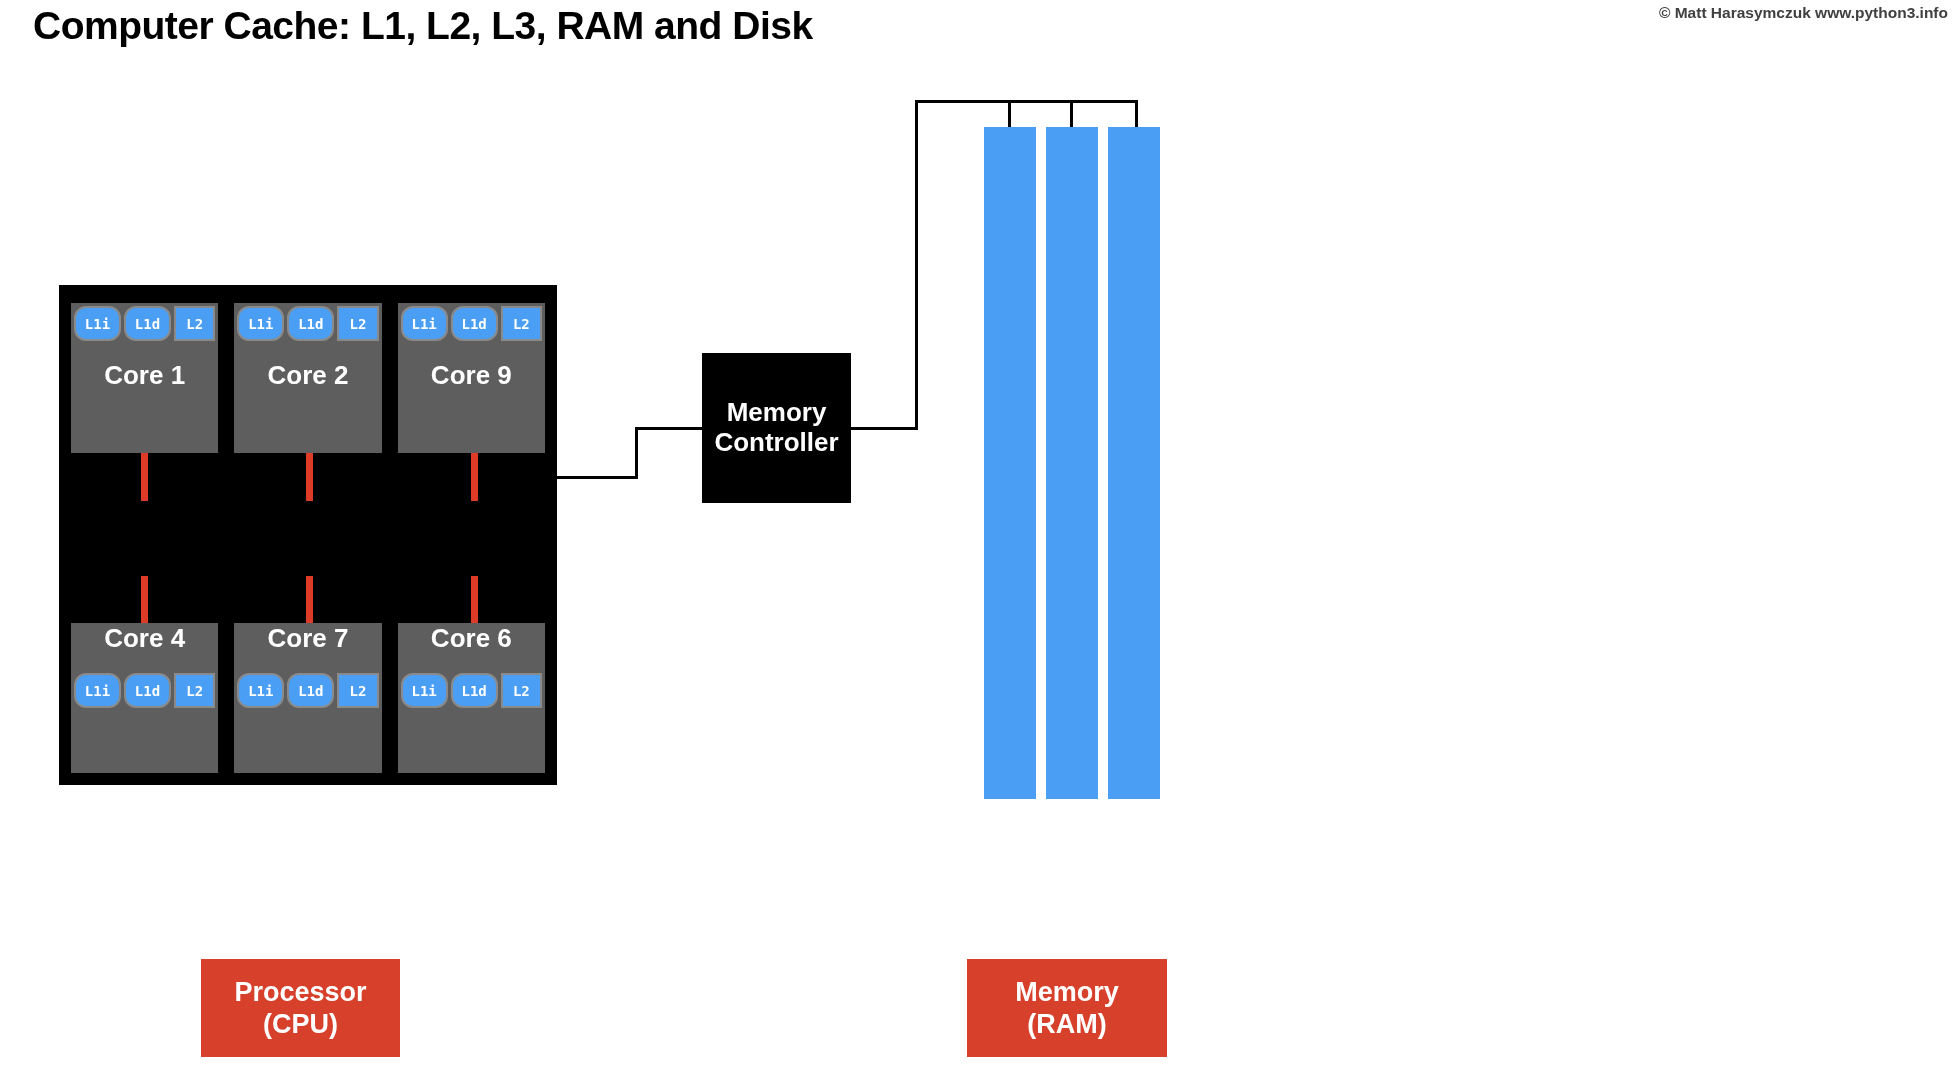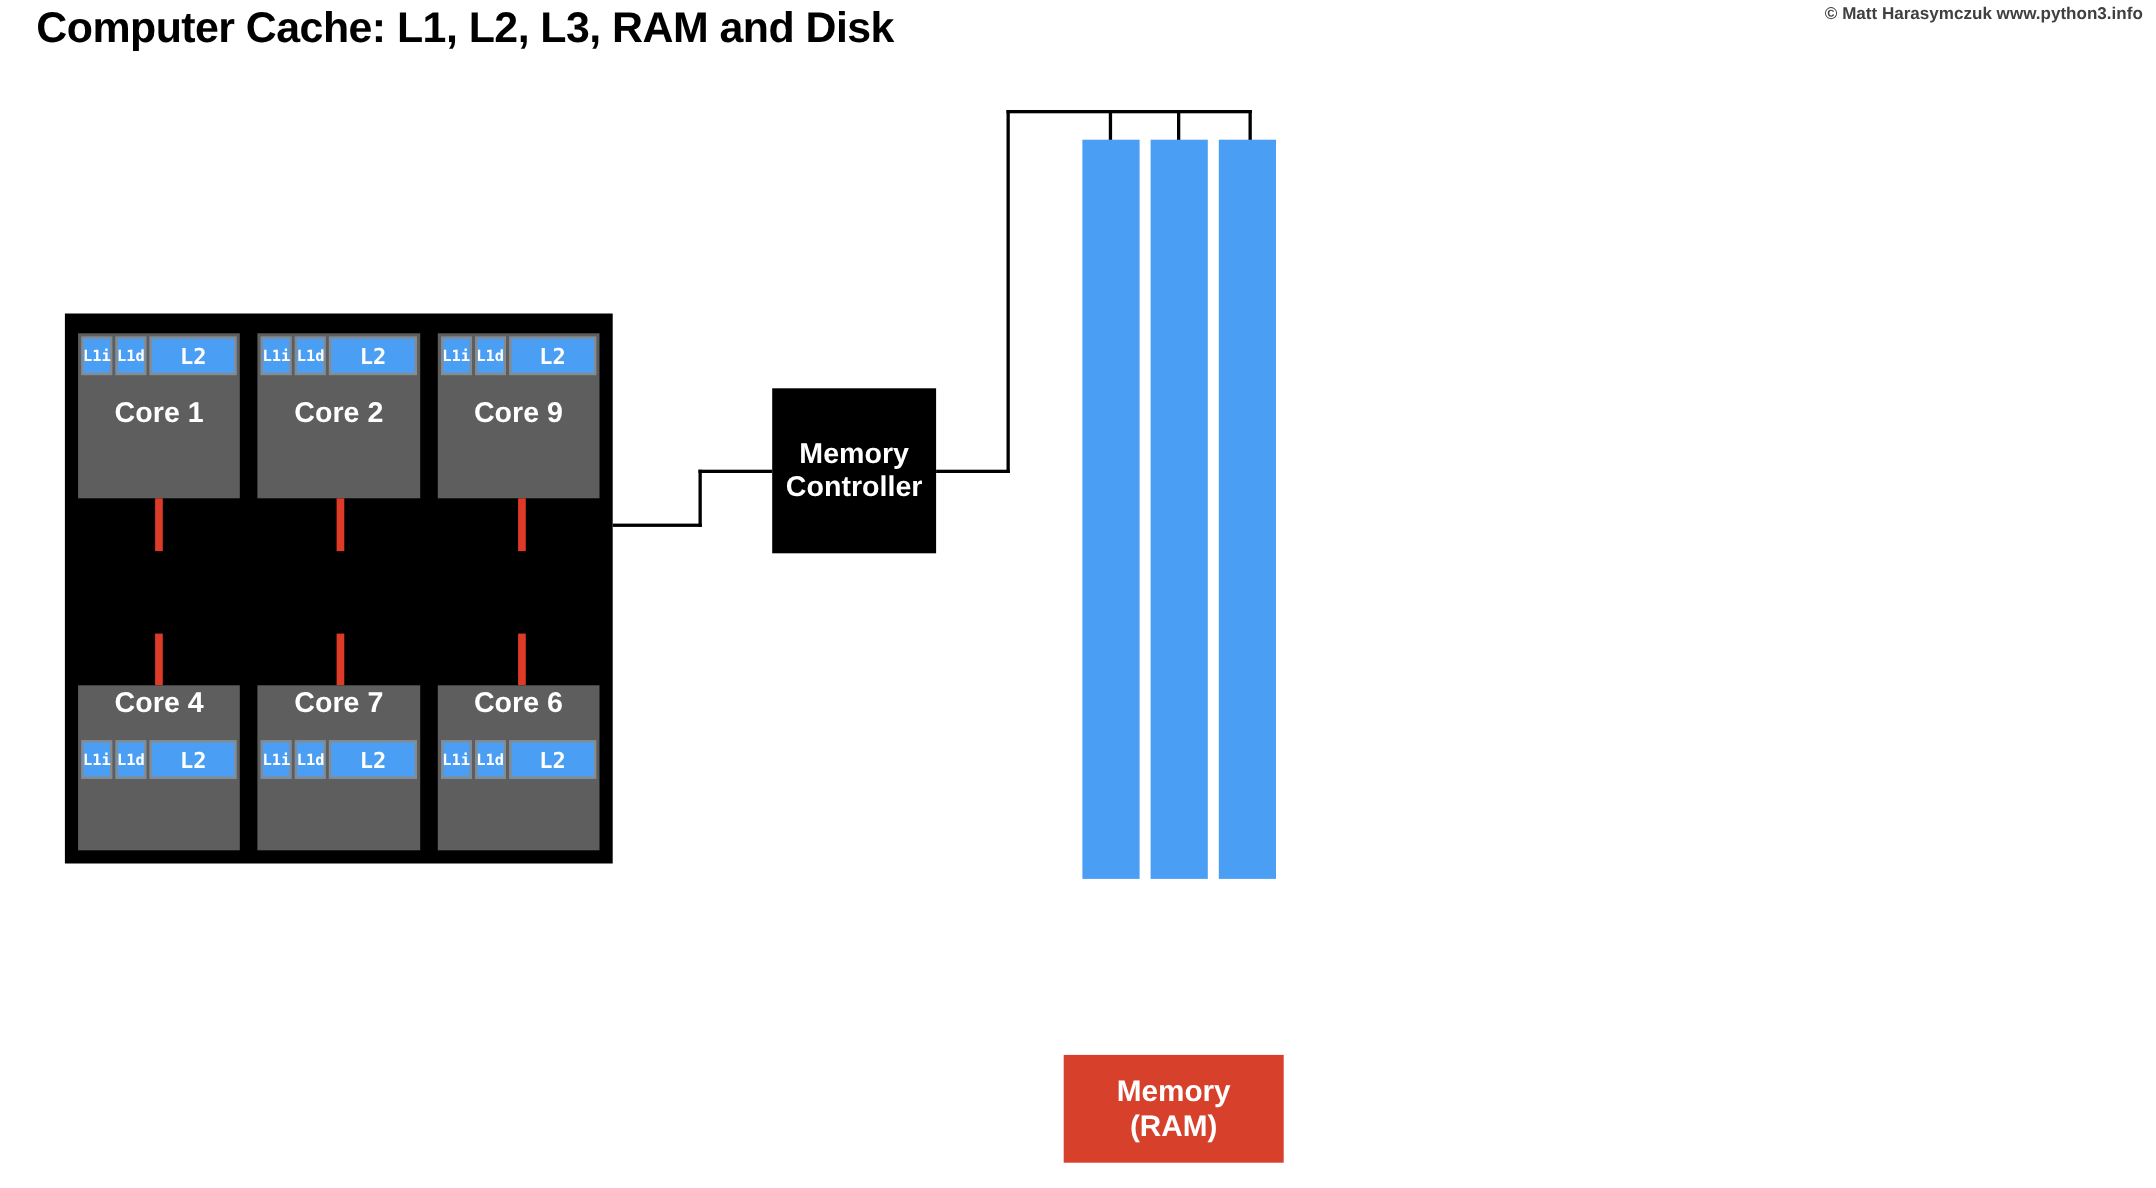--- a/index.html
+++ b/index.html
@@ -22,22 +22,22 @@
   .cpu{position:absolute;left:59px;top:285px;width:498px;height:500px;background:var(--black);}
   .core-row{position:absolute;left:12px;width:474px;height:150px;display:flex;gap:16px;}
   .core-row.top{top:18px;}
   .core-row.bottom{top:338px;}
   .core{flex:1;background:var(--core-gray);display:flex;flex-direction:column;}
   .core.bottom-core{justify-content:flex-start;}
   .cache-row{display:flex;gap:3px;padding:3px;height:41px;}
   .cache{background:var(--blue);border:2px solid var(--cache-border);color:#fff;
     display:flex;align-items:center;justify-content:center;
     font-family:"DejaVu Sans Mono",monospace;font-weight:bold;}
-  .cache.l1{width:28px;font-size:14px;}
-  .cache.l2{flex:1;font-size:20px;}
+  .cache.l1{width:47px;font-size:14px;border-radius:12px;}
+  .cache.l2{flex:1;font-size:14px;}
   .core-label{color:#fff;font-size:26px;font-weight:bold;text-align:center;}
   .core.top-core .core-label{margin-top:16px;}
   .core.bottom-core .core-label{margin-bottom:16px;}
 
   .l3{position:absolute;left:12px;top:216px;width:474px;height:75px;background:var(--blue);
     color:#fff;font-size:27px;font-weight:bold;display:flex;align-items:center;justify-content:center;}
 
   .connector{position:absolute;width:7px;background:var(--connector-red);}
   .connector.ct{top:168px;height:48px;}
   .connector.cb{top:291px;height:47px;}
@@ -184,18 +184,22 @@
 
   <div class="mc">
     <span>Memory</span>
     <span>Controller</span>
   </div>
 
   <div class="stick s1"></div>
   <div class="stick s2"></div>
   <div class="stick s3"></div>
 
+  <div class="caption processor">
+    <span>Processor</span>
+    <span>(CPU)</span>
+  </div>
   <div class="caption memory">
     <span>Memory</span>
     <span>(RAM)</span>
   </div>
 
 </div>
 
 </body></html>

